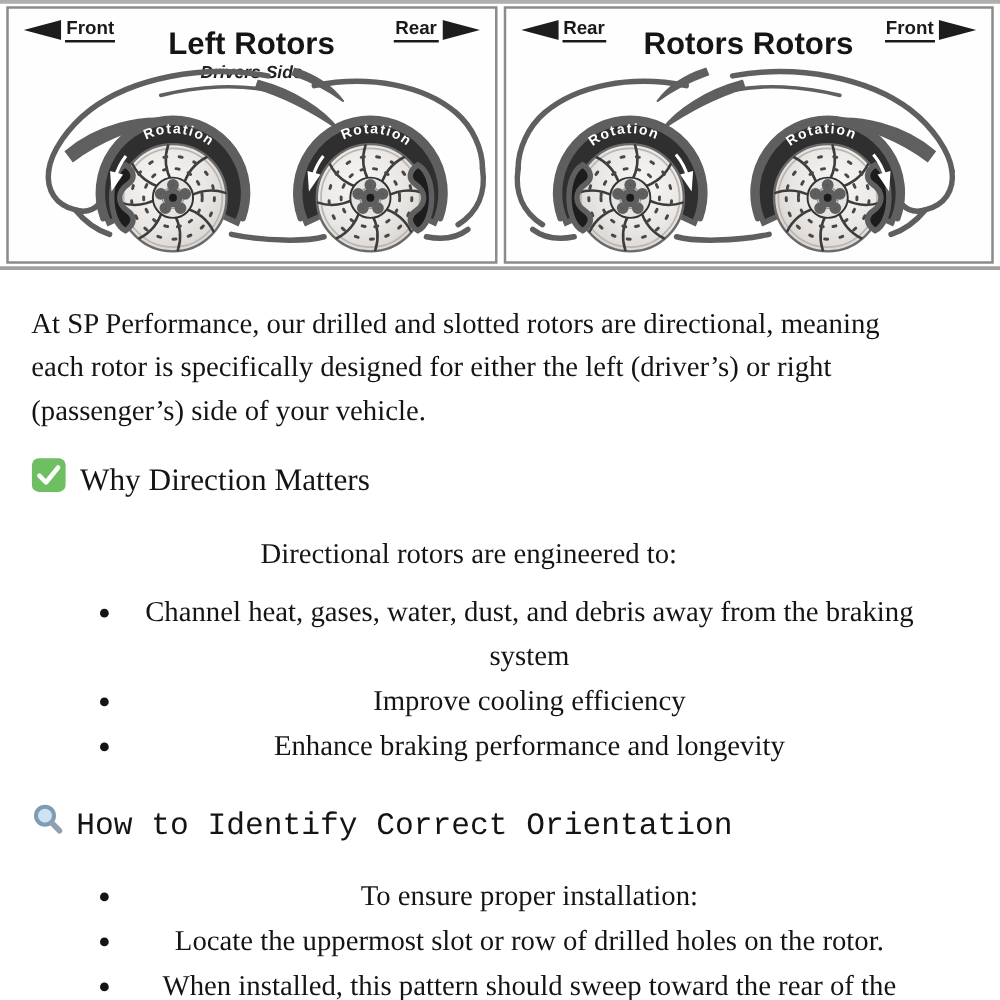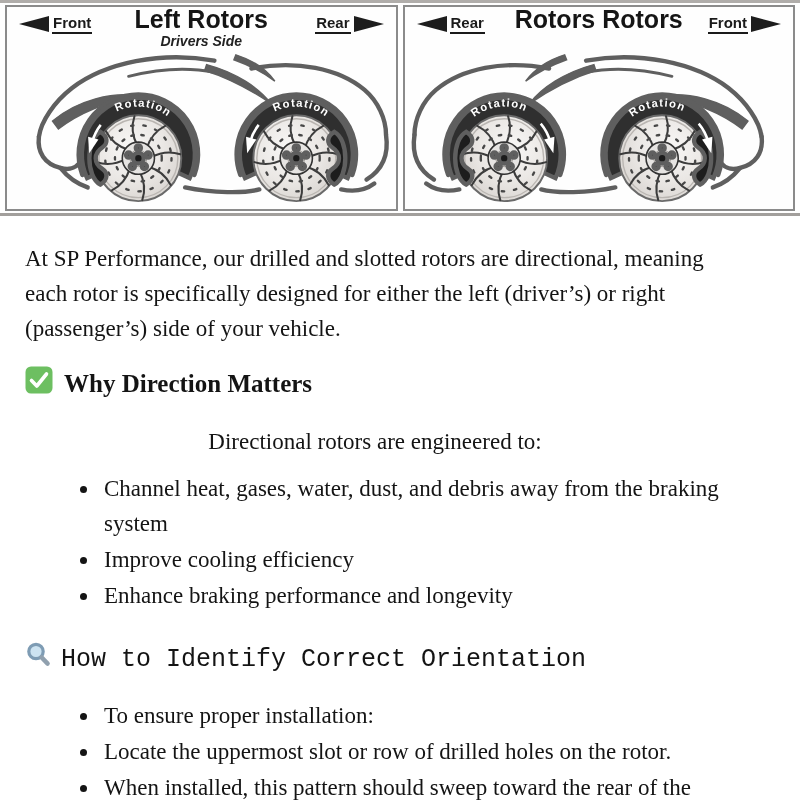--- a/index.html
+++ b/index.html
@@ -10,39 +10,39 @@
   
   .diagram-row{
     display:flex;gap:5px;padding:2px 5px 2px 5px;
     border-top:3px solid #b0adaa;border-bottom:3px solid #a29f9c;
     background:#fff;
   }
   .panel{
     flex:1;border:2px solid #8b8b8b;height:202px;position:relative;
     background:#fefefe;overflow:hidden;
   }
-  .panel-header{position:relative;height:42px;padding-top:0;}
+  .panel-header{position:relative;height:42px;padding-top:16px;}
   .titles{text-align:center;line-height:1;}
   .panel-title{font-family:"Liberation Sans",sans-serif;font-weight:800;font-size:25px;color:#151515;}
   .panel-subtitle{font-family:"Liberation Sans",sans-serif;font-weight:700;font-style:italic;font-size:14px;color:#222;margin-top:2px;}
   .dir{position:absolute;top:7px;display:flex;align-items:center;gap:3px;
        font-family:"Liberation Sans",sans-serif;font-weight:700;font-size:15px;color:#1a1a1a;}
   .dir .lbl{border-bottom:2px solid #1a1a1a;padding:0 1px 1px 1px;}
   .dir-left{left:12px;}
   .dir-right{right:12px;}
   .car-svg{position:absolute;left:0;top:42px;width:100%;height:156px;}
   
   .article{padding:25px 40px 0 25px;font-size:23px;line-height:35px;}
   .article p{margin:0 0 18px 0;max-width:700px;}
   .intro{margin-bottom:16px;}
-  h2.sec{font-size:25px;line-height:32px;font-weight:700;margin:20px 0 22px 0;display:flex;align-items:center;gap:11px;}
+  h2.sec{font-size:25px;line-height:32px;font-weight:400;margin:20px 0 22px 0;display:flex;align-items:center;gap:11px;}
   h3.sec{font-size:25px;line-height:32px;font-weight:400;margin:28px 0 20px 0;display:flex;align-items:center;gap:9px;font-family:Liberation Mono, monospace;}
   .lead{margin-bottom:12px !important;text-align:center;}
   ul{margin:0 0 16px 0;padding-left:58px;max-width:710px;}
-  li{margin:1px 17px;padding-left:4px;}
+  li{margin:1px 17px;padding-left:4px;text-align:center;}
   li::marker{color:#141414;}
   .emoji{flex:0 0 auto;display:inline-block;}
 </style>
 </head>
 <body>
 
 <svg width="0" height="0" style="position:absolute" aria-hidden="true">
   <defs>
     <radialGradient id="rotGrad" cx="40%" cy="38%" r="72%">
       <stop offset="0%" stop-color="#f8f7f6"></stop>

